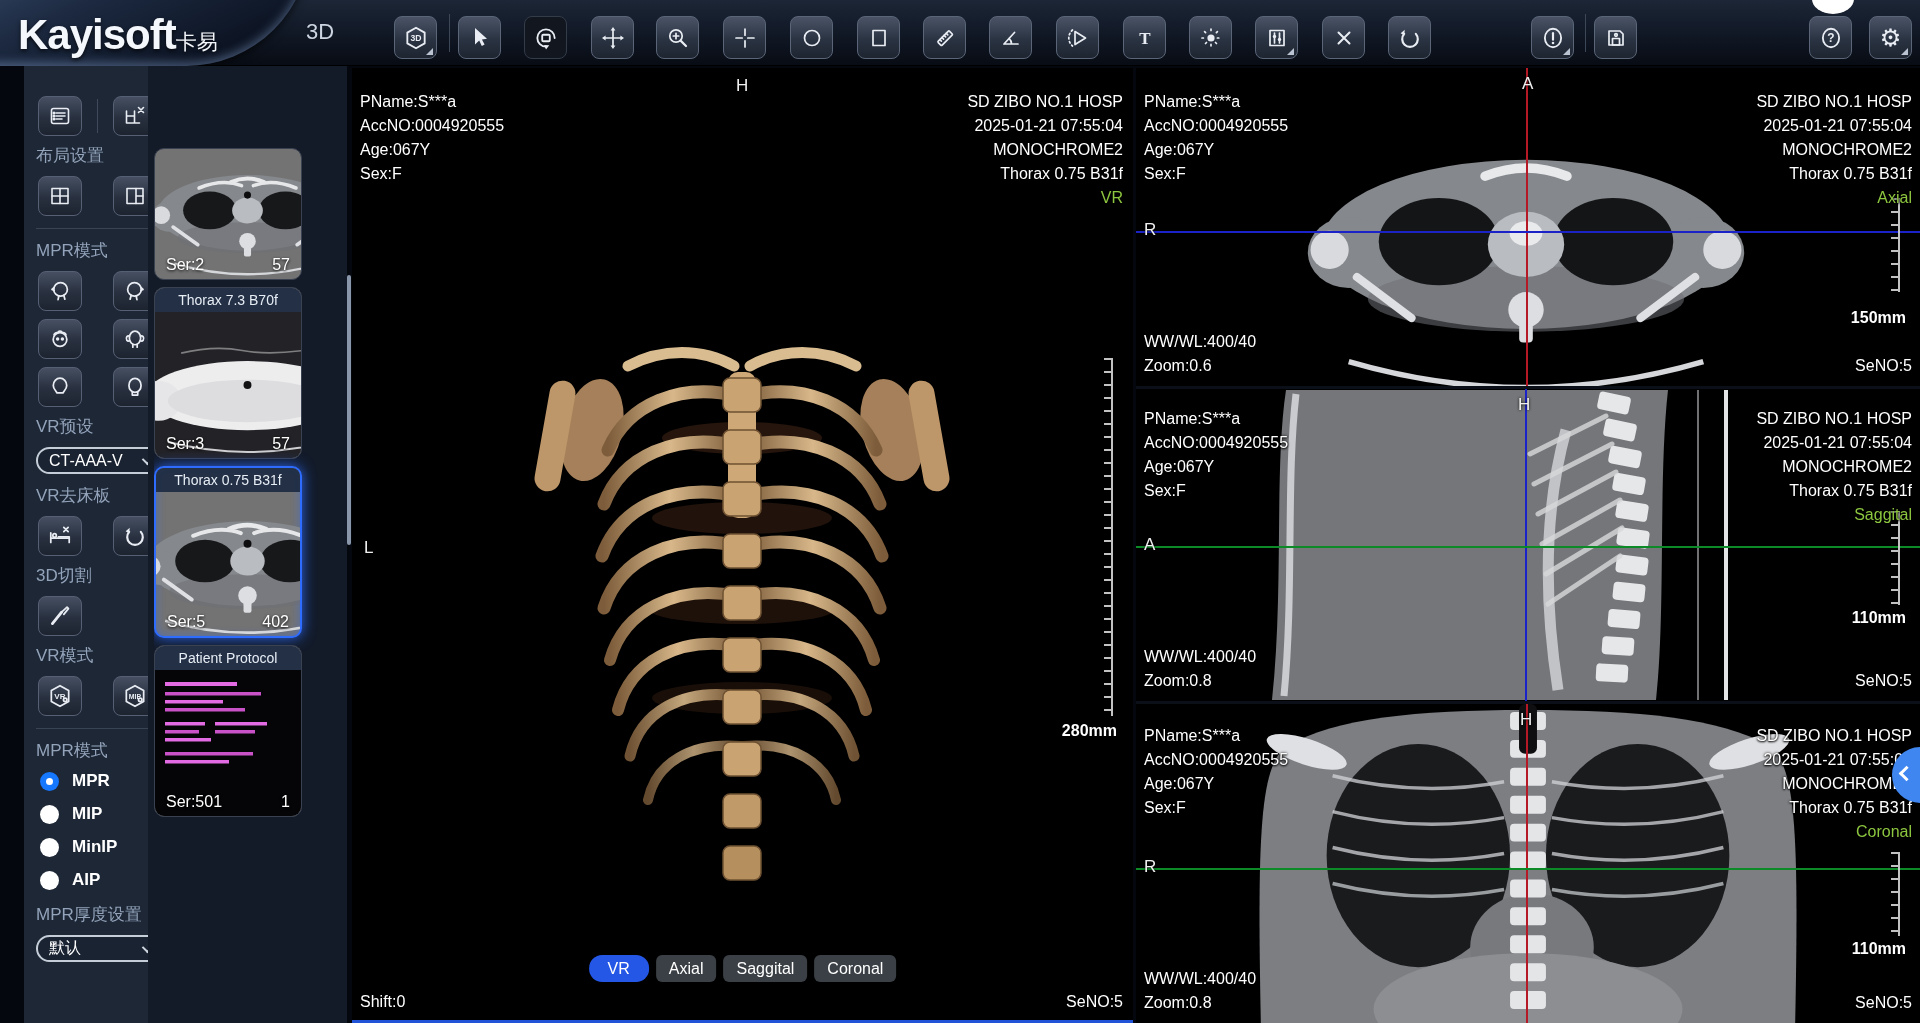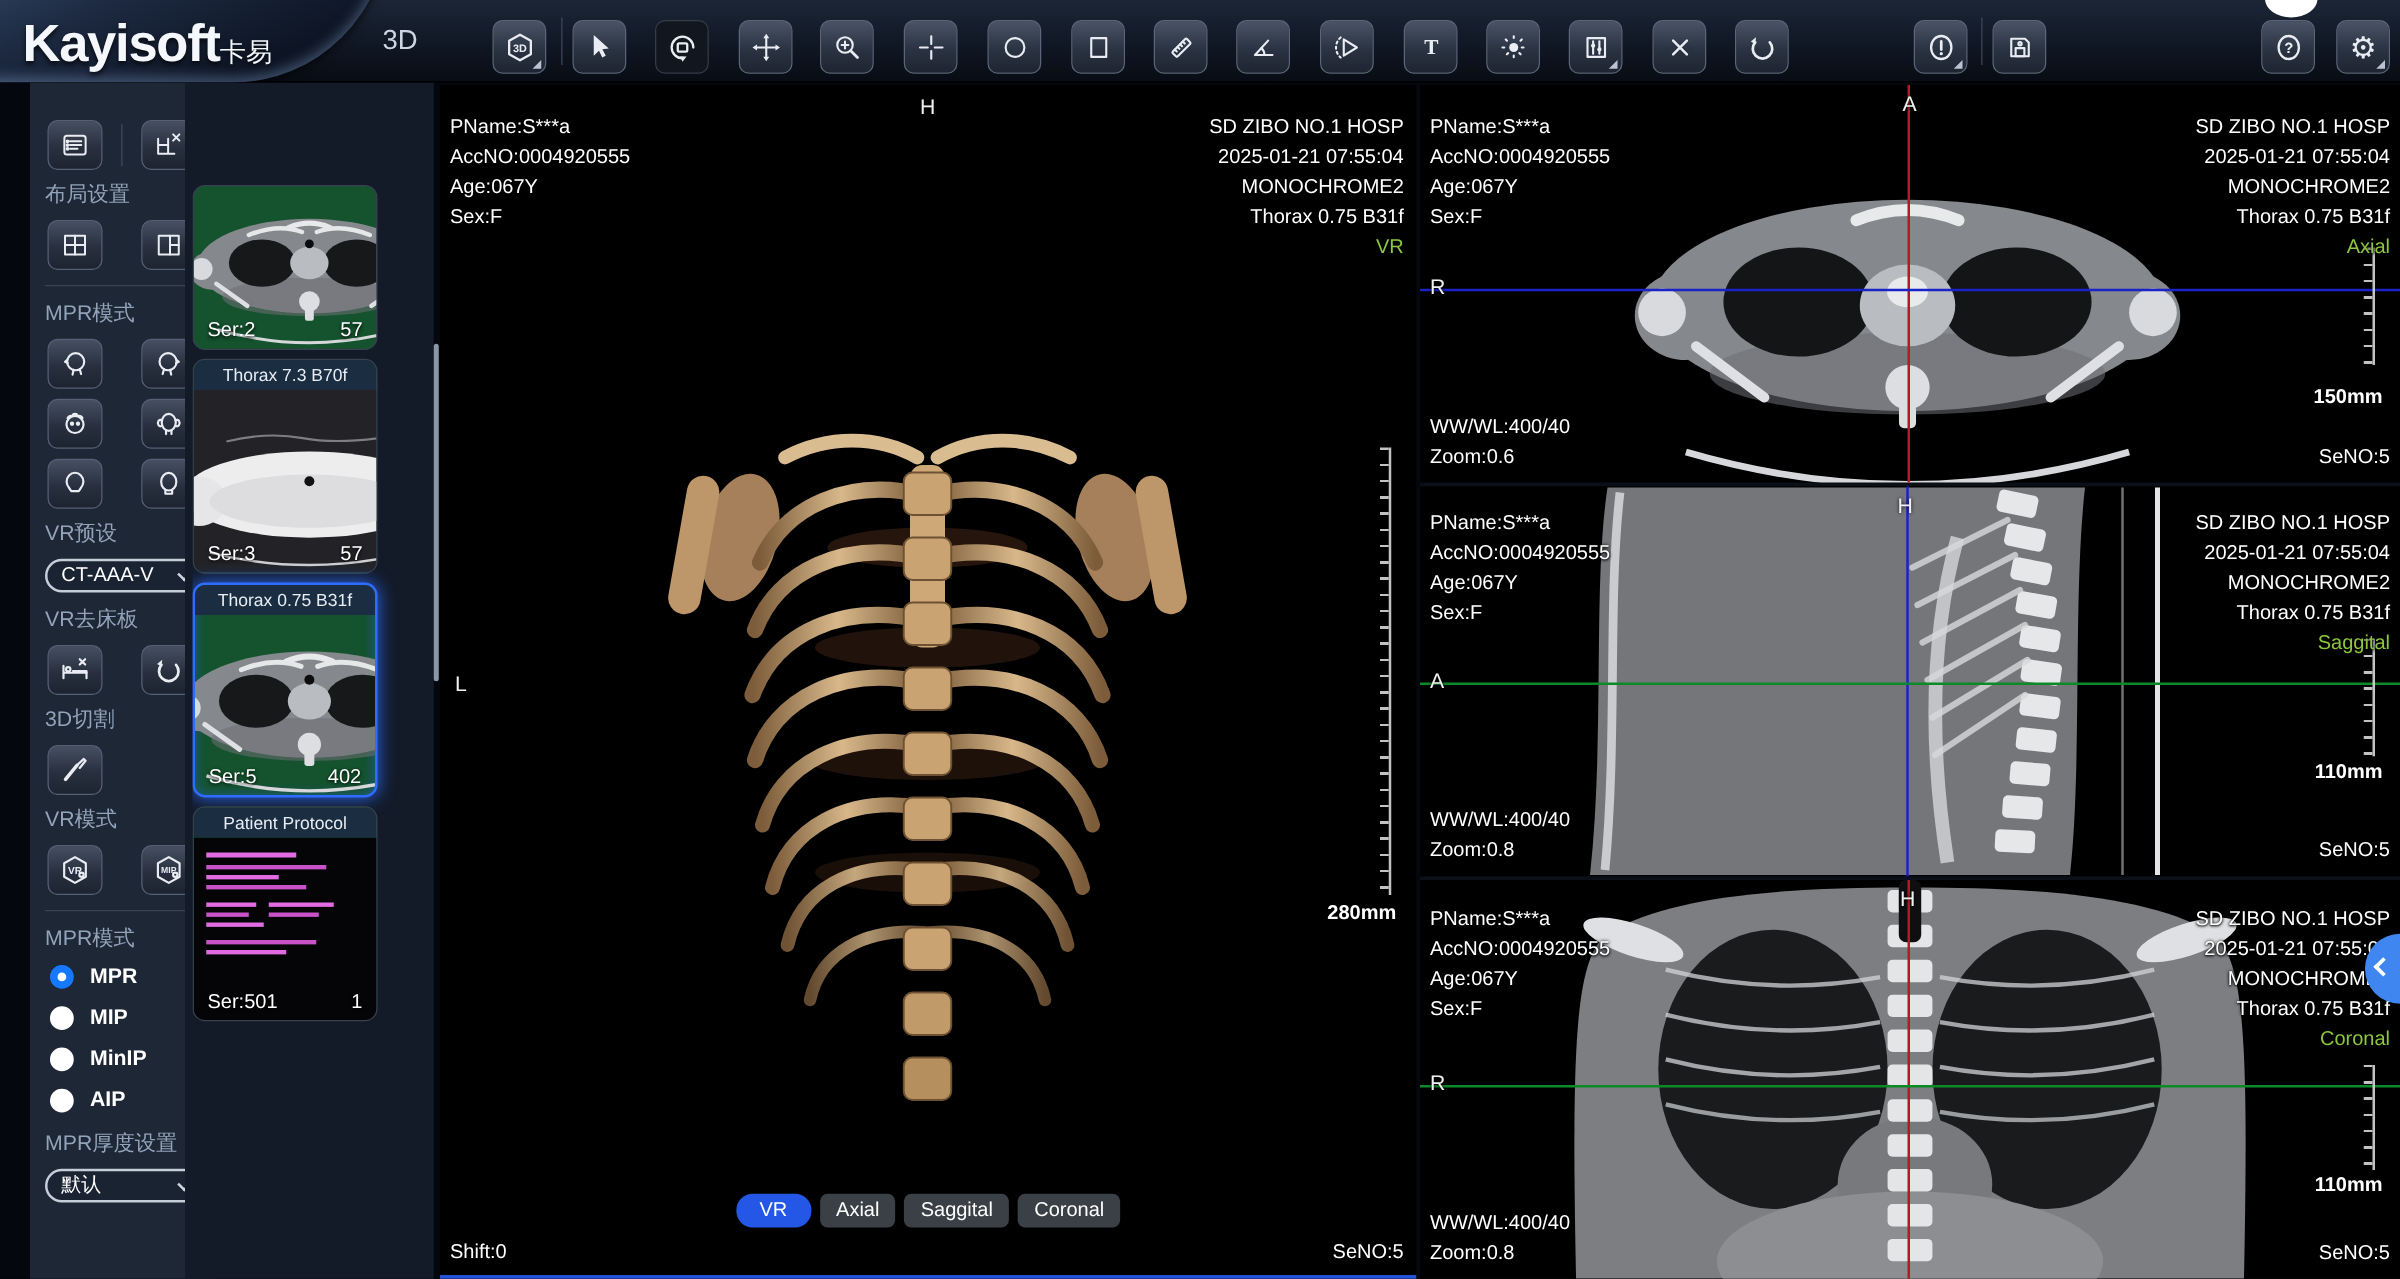--- a/index.html
+++ b/index.html
@@ -60,21 +60,21 @@
 
   
   .series { position:absolute; left:148px; top:66px; width:199px; bottom:0; background:#131b29; z-index:20; }
   .series-header { margin:5px 4px 7px 3px; background:#2e4e80; border-radius:8px; padding:7px 9px 9px 9px; }
   .series-title { color:#fff; font-size:17px; margin-bottom:7px; }
   .series-select { height:28px; background:#0e1f3a; border:1px solid #6b87ae; border-radius:4px;
     color:#fff; font-size:16px; display:flex; align-items:center; justify-content:space-between;
     padding:0 9px; cursor:pointer; }
   .thumbs { position:absolute; left:6px; right:6px; top:82px; bottom:0; overflow:hidden; }
   .thumb { position:relative; width:148px; border-radius:10px; border:1px solid #3a4150;
-    background:#14532d; overflow:hidden; margin-bottom:7px; cursor:pointer; }
+    background:#737373; overflow:hidden; margin-bottom:7px; cursor:pointer; }
   .thumb.selected { border:2px solid #2e6bff;
     box-shadow:0 0 14px rgba(46,107,255,.9), inset 0 0 10px rgba(46,107,255,.45); }
   .thumb-title { height:24px; background:rgba(28,42,66,.92); color:#e7edf5; font-size:14px;
     text-align:center; line-height:24px; white-space:nowrap; overflow:hidden; }
   .thumb-img { position:relative; width:100%; }
   .thumb-foot { position:absolute; bottom:5px; left:11px; right:11px; display:flex;
     justify-content:space-between; color:#fff; font-size:16px; text-shadow:0 1px 3px #000; }
   .series-scroll { position:absolute; left:347px; top:275px; width:4px; height:270px;
     background:#8a97ab; border-radius:2px; z-index:30; }
 

